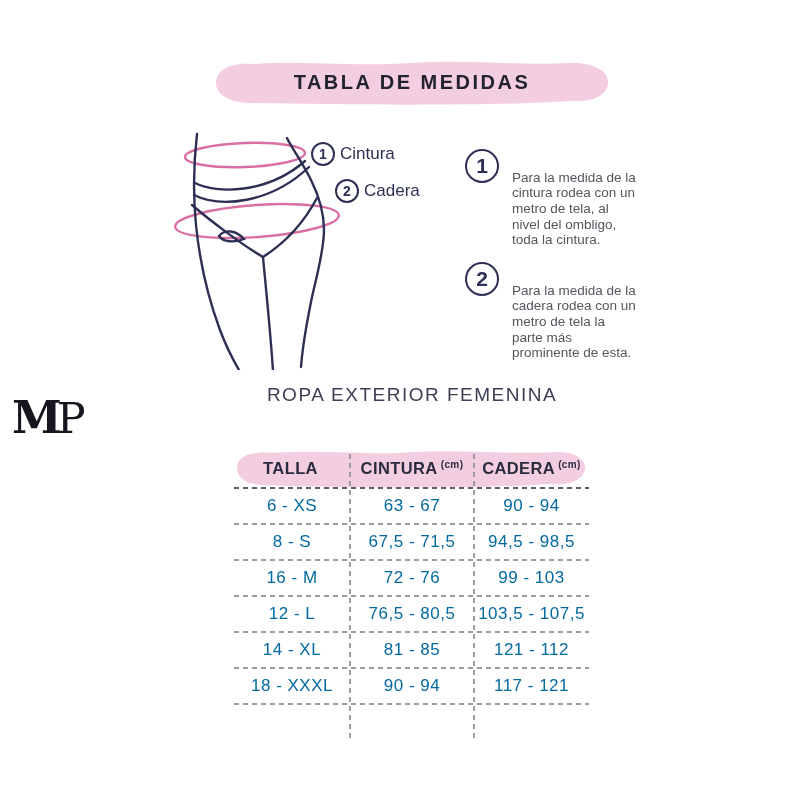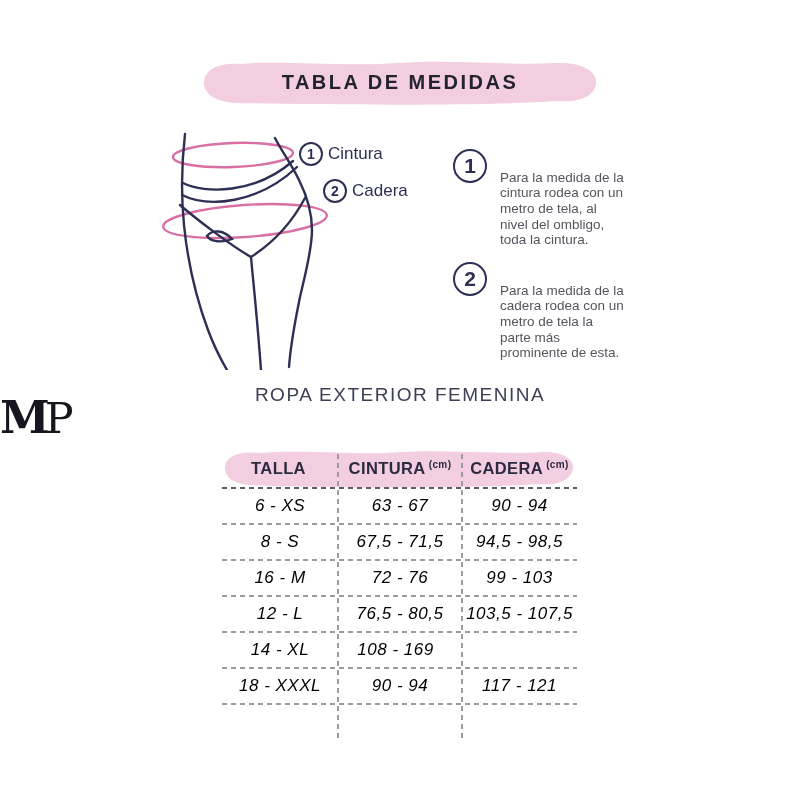--- a/index.html
+++ b/index.html
@@ -1,17 +1,17 @@
 <!DOCTYPE html>
 <html><head>
 <meta charset="utf-8">
 <style>
   html,body{margin:0;padding:0;background:#ffffff;}
   .canvas{position:relative;width:756px;height:800px;background:#ffffff;overflow:hidden;
-          font-family:"Liberation Sans",sans-serif;color:#2d2f55;}
+          font-family:"Liberation Sans",sans-serif;color:#2d2f55;margin-left:12px;}
 
   
   .banner{position:absolute;left:200px;top:58px;width:400px;height:48px;}
   .banner svg{position:absolute;inset:0;}
   .banner .banner-text{position:absolute;inset:0;display:flex;align-items:center;justify-content:center;
           font-size:20px;font-weight:700;letter-spacing:2.5px;color:#232330;}
 
   
   .figure-svg{position:absolute;left:150px;top:120px;width:200px;height:250px;}
   .fig-label{position:absolute;display:flex;align-items:center;gap:5px;}
@@ -41,21 +41,21 @@
   
   .size-table{position:absolute;left:222px;top:448px;width:355px;height:292px;}
   .thead{position:relative;width:355px;height:40px;}
   .thead svg{position:absolute;inset:0;}
   .thead-cells{position:absolute;inset:0;display:flex;align-items:center;}
   .hcell{display:flex;align-items:flex-start;justify-content:center;gap:3px;
           font-weight:700;font-size:16.5px;color:#2b2b3f;letter-spacing:0.4px;}
   .hcell .unit{font-size:10px;font-weight:700;}
   .tbody .trow{display:flex;height:36px;}
   .tcell{display:flex;align-items:center;justify-content:center;
-          font-size:17px;color:#000000;letter-spacing:0.5px;font-style:italic;}
+          font-size:17px;color:#0369a1;letter-spacing:0.5px;}
   .c1{width:116px;} .c2{width:124px;} .c3{width:115px;}
   .hline{position:absolute;left:0;width:355px;height:2px;
           background-image:repeating-linear-gradient(90deg,#9b9ba1 0 5px,transparent 5px 9px);}
   .hline.dark{background-image:repeating-linear-gradient(90deg,#5d5d67 0 5px,transparent 5px 9px);}
   .vline{position:absolute;top:6px;height:284px;width:2px;
           background-image:repeating-linear-gradient(180deg,#9b9ba1 0 5px,transparent 5px 9px);}
   .vline-1{left:115px;} .vline-2{left:239px;}
 </style>
 </head>
 <body>
@@ -142,21 +142,22 @@
         <div class="tcell c2">72 - 76</div>
         <div class="tcell c3">99 - 103</div>
       </div>
       <div class="trow">
         <div class="tcell c1">12 - L</div>
         <div class="tcell c2">76,5 - 80,5</div>
         <div class="tcell c3">103,5 - 107,5</div>
       </div>
       <div class="trow">
         <div class="tcell c1">14 - XL</div>
-        <div class="tcell c3">108 - 169</div>
+        <div class="tcell c2">81 - 85</div>
+        <div class="tcell c3">121 - 112</div>
       </div>
       <div class="trow">
         <div class="tcell c1">18 - XXXL</div>
         <div class="tcell c2">90 - 94</div>
         <div class="tcell c3">117 - 121</div>
       </div>
     </div>
 
     <div class="hline dark" style="top:39px;"></div>
     <div class="hline" style="top:75px;"></div>

